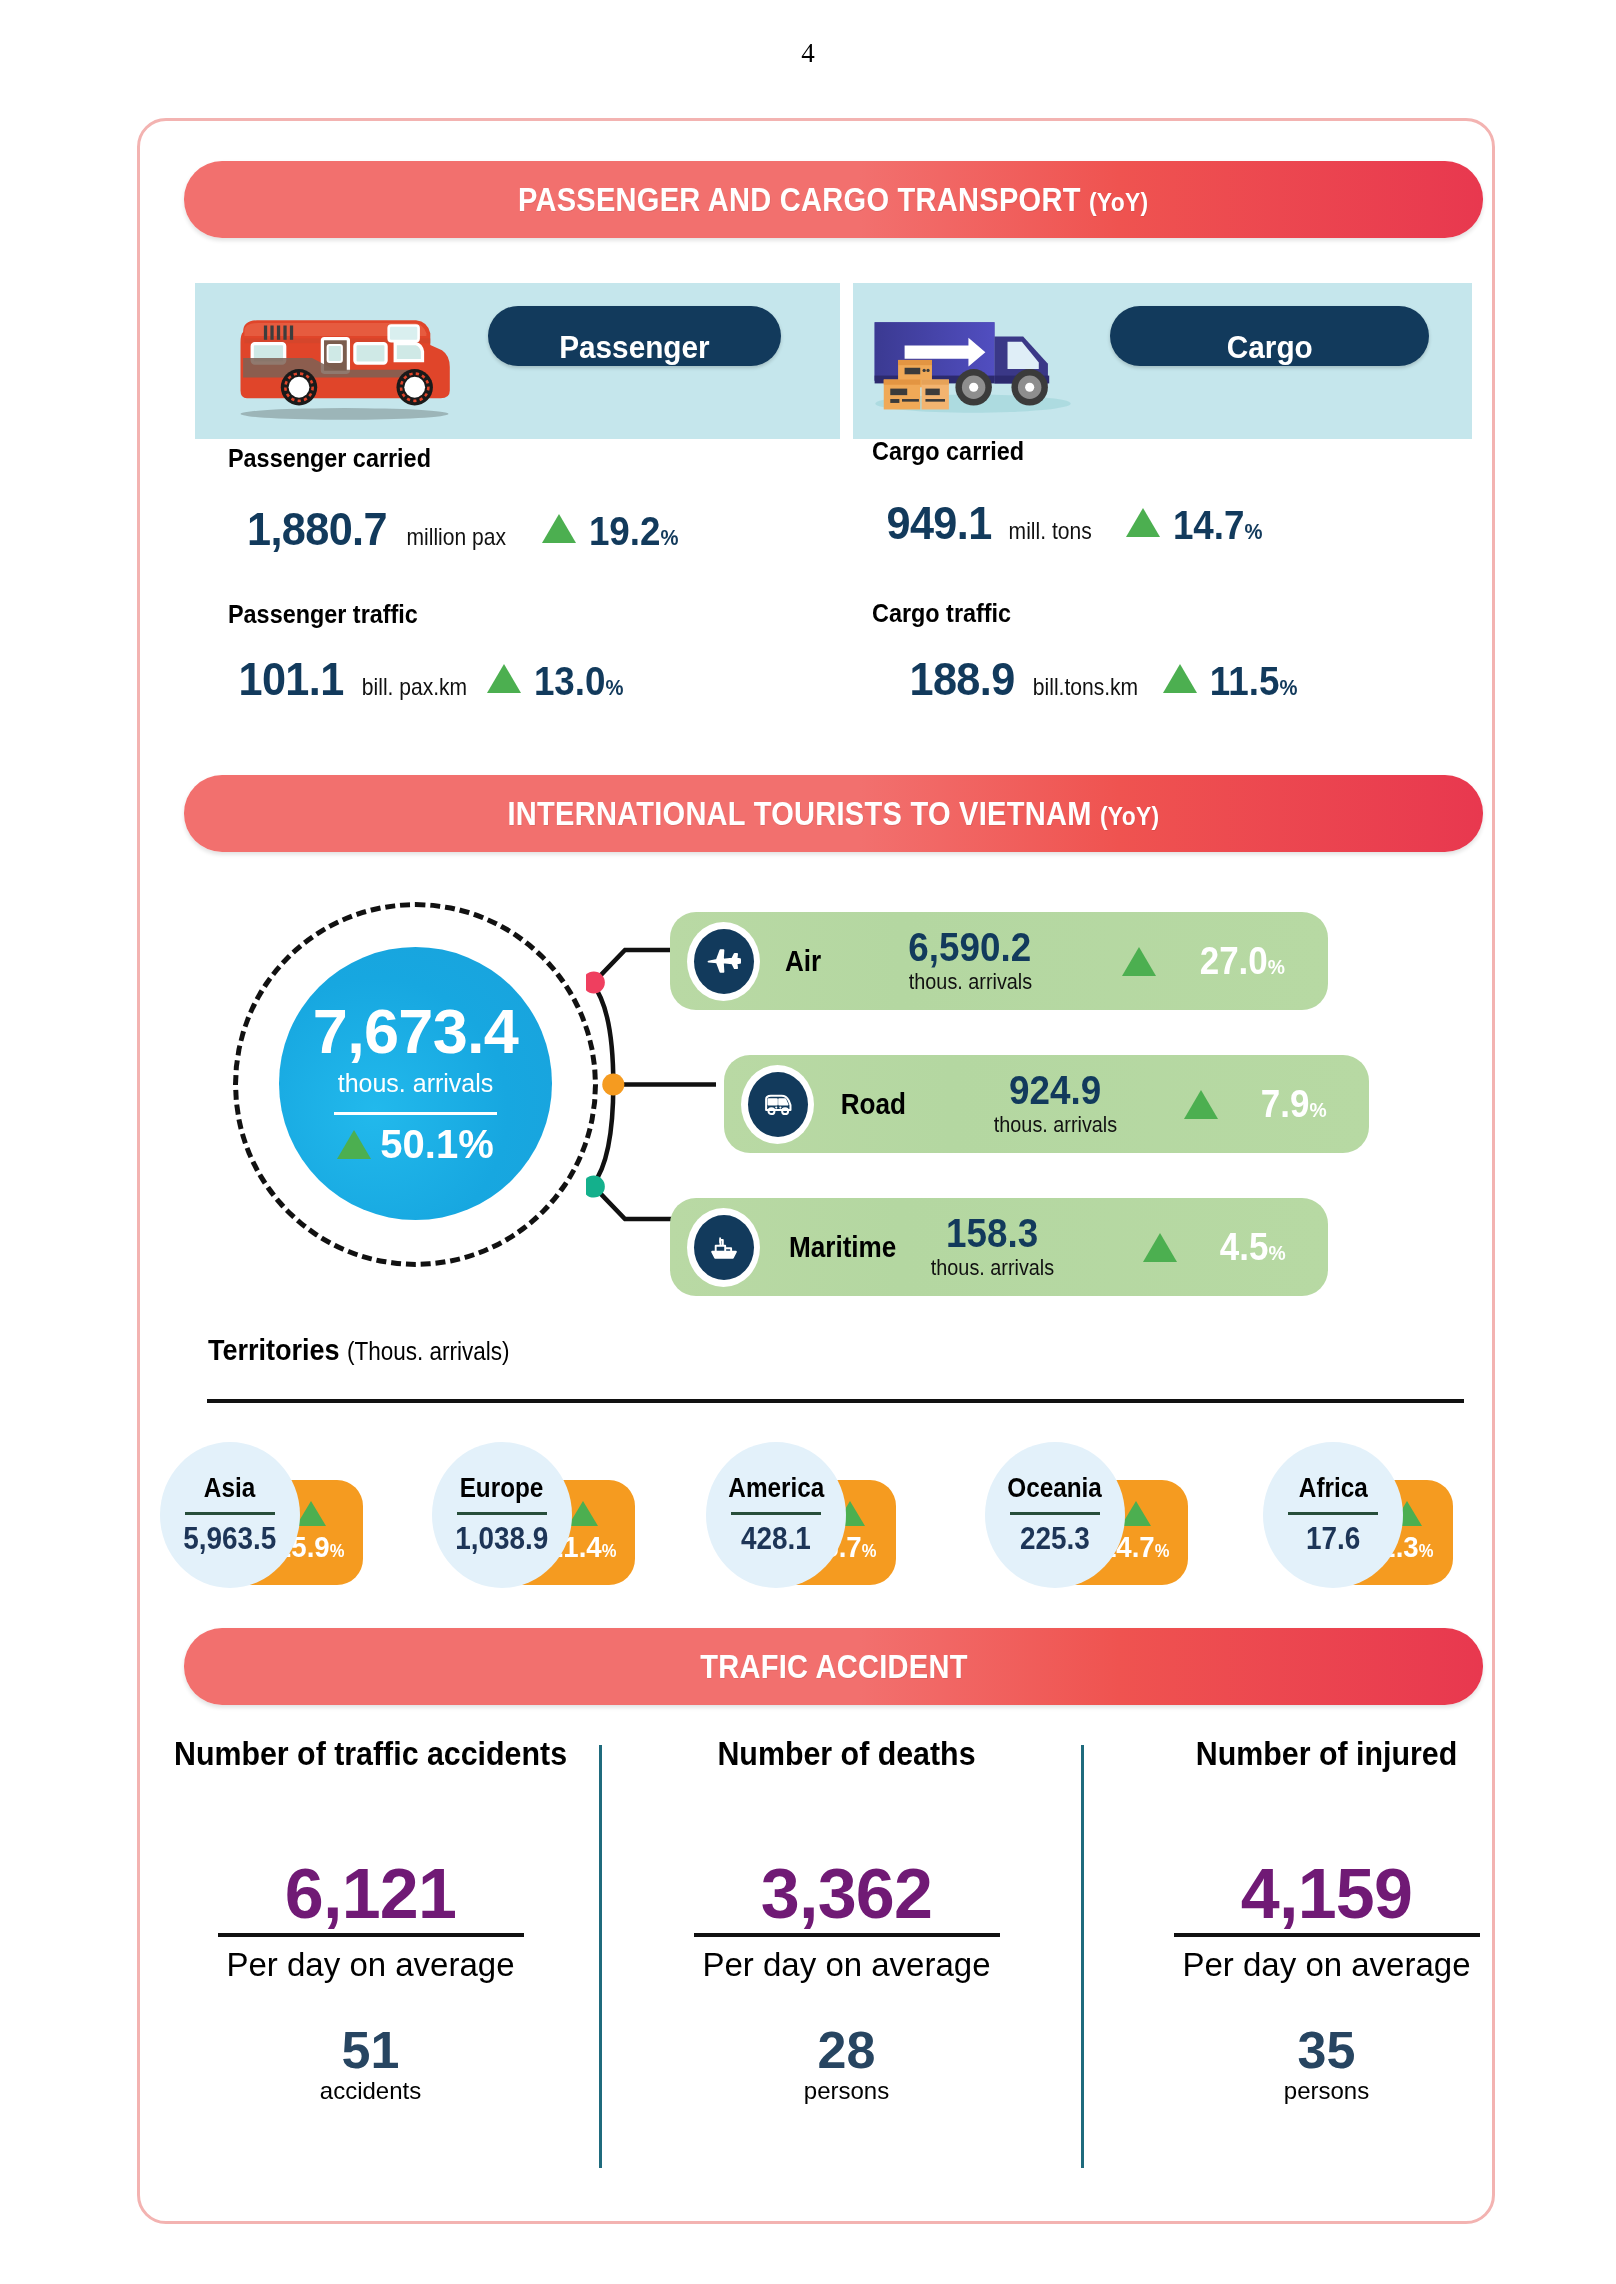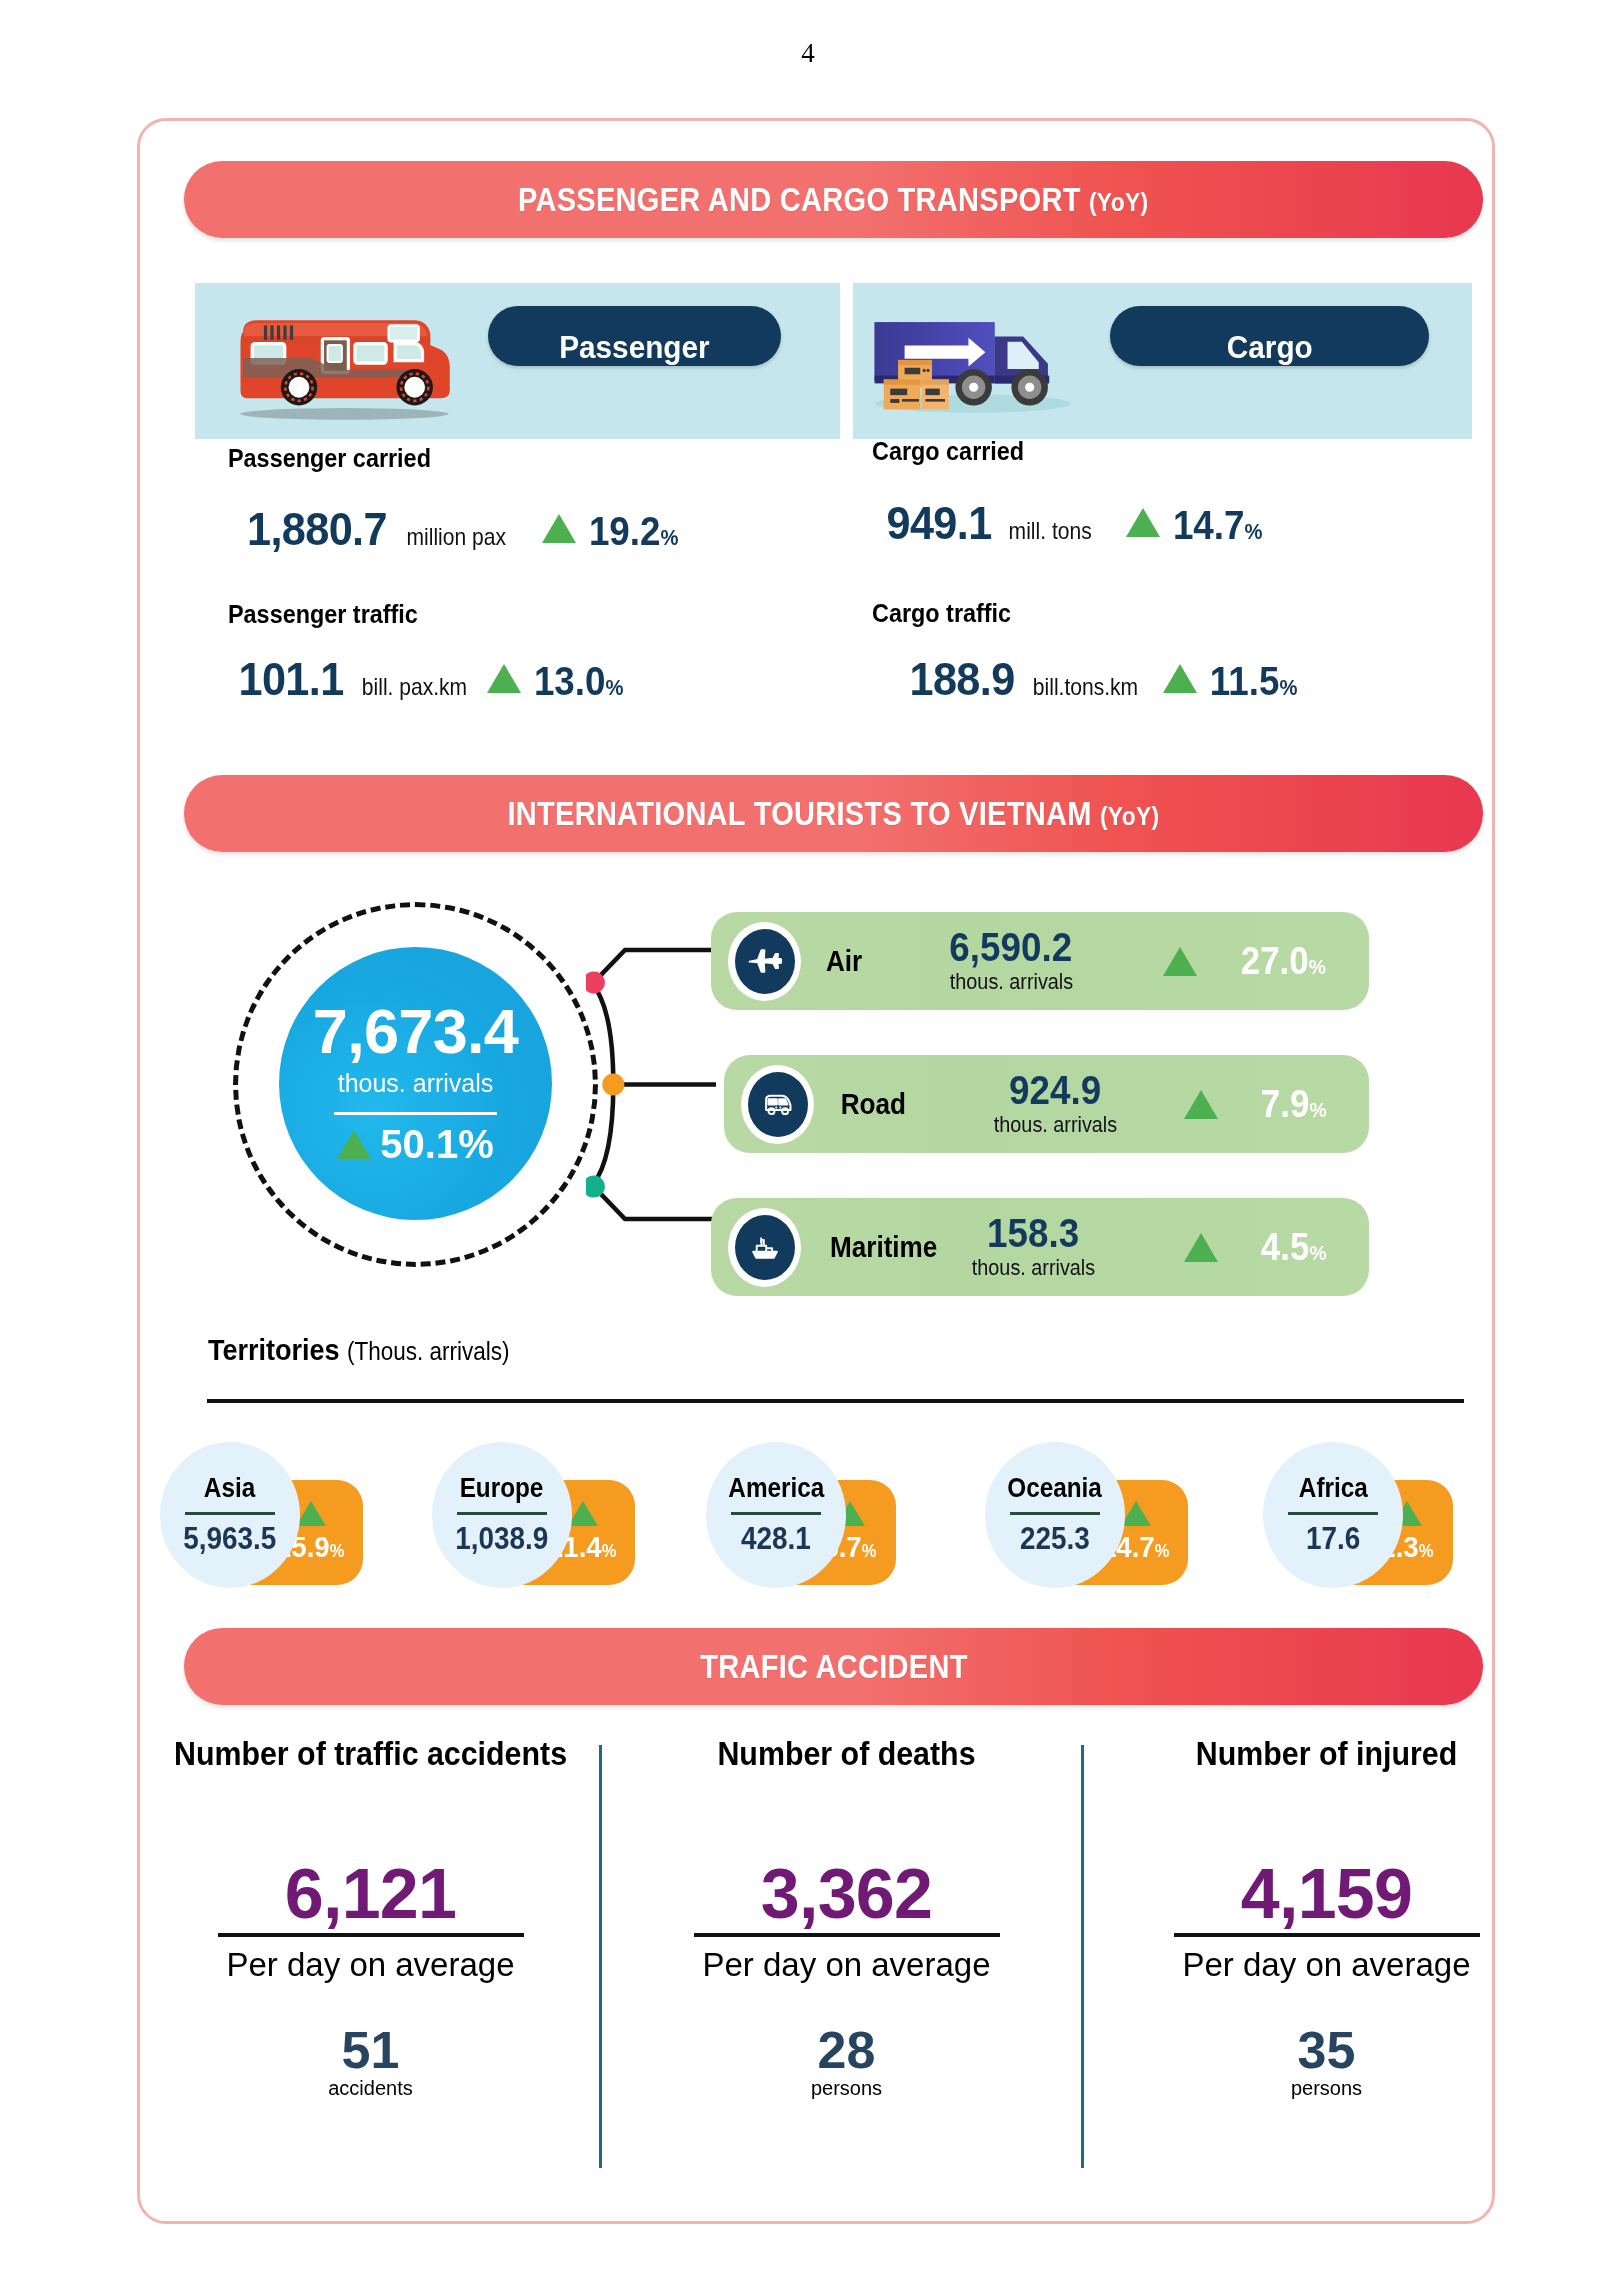--- a/index.html
+++ b/index.html
@@ -87,21 +87,21 @@
   .hub-value{color:#fff;font-size:63px;font-weight:bold;line-height:1;letter-spacing:-0.7px;}
   .hub-unit{color:#fff;font-size:25px;margin-top:5.2px;}
   .hub-rule{width:163px;height:3.3px;background:#fff;margin:14.3px 0 6.5px;}
   .hub-pct-row{display:flex;align-items:center;gap:9px;}
   .hub-pct{color:#fff;font-size:40px;font-weight:bold;}
 
   .connector{position:absolute;left:586px;top:912px;width:143px;height:345px;}
 
   
   .mode-bar{
-    position:absolute;left:711px;width:658px;height:98px;border-radius:26px;
+    position:absolute;left:670px;width:658px;height:98px;border-radius:26px;
     background:linear-gradient(90deg,#b9d9a4 0%,#b4d7a1 35%,#b7d9a3 100%);
     display:flex;align-items:center;
   }
   .mode-icon{
     width:73px;height:79px;border-radius:50%;background:#fff;margin-left:17px;
     display:flex;align-items:center;justify-content:center;flex:0 0 auto;
   }
   .mode-icon-inner{
     width:60px;height:65px;border-radius:50%;background:#123a5c;
     display:flex;align-items:center;justify-content:center;
@@ -146,21 +146,21 @@
   .terr-line{width:90px;height:3.3px;background:#274e3a;margin:7.8px 0 6.5px;}
   .terr-val{font-size:31px;font-weight:bold;color:#1d3557;transform:scaleX(.9);white-space:nowrap;}
 
   
   .acc-col{position:absolute;top:1735px;width:449px;text-align:center;}
   .acc-title{font-size:33px;font-weight:bold;color:#000;transform:scaleX(.92);white-space:nowrap;}
   .acc-big{font-size:70px;font-weight:bold;color:#701a75;line-height:1.05;margin-top:85px;letter-spacing:-0.7px;}
   .acc-rule{width:306px;height:3.9px;background:#111;margin:1.3px auto 9px;}
   .acc-sub{font-size:33px;color:#000;}
   .acc-small{font-size:52px;font-weight:bold;color:#274561;margin-top:40px;line-height:1;}
-  .acc-small-unit{font-size:20px;color:#000;margin-top:1.3px;}
+  .acc-small-unit{font-size:24px;color:#000;margin-top:1.3px;}
   .acc-div{position:absolute;width:3.3px;background:#1f6b7d;top:1745px;height:423px;}
 </style>
 </head>
 <body>
 
 <div class="page-number">4</div>
 <div class="page-frame"></div>
 
 <div class="banner" style="left:184px;top:161px;width:1299px;">
   <div class="banner-title">

